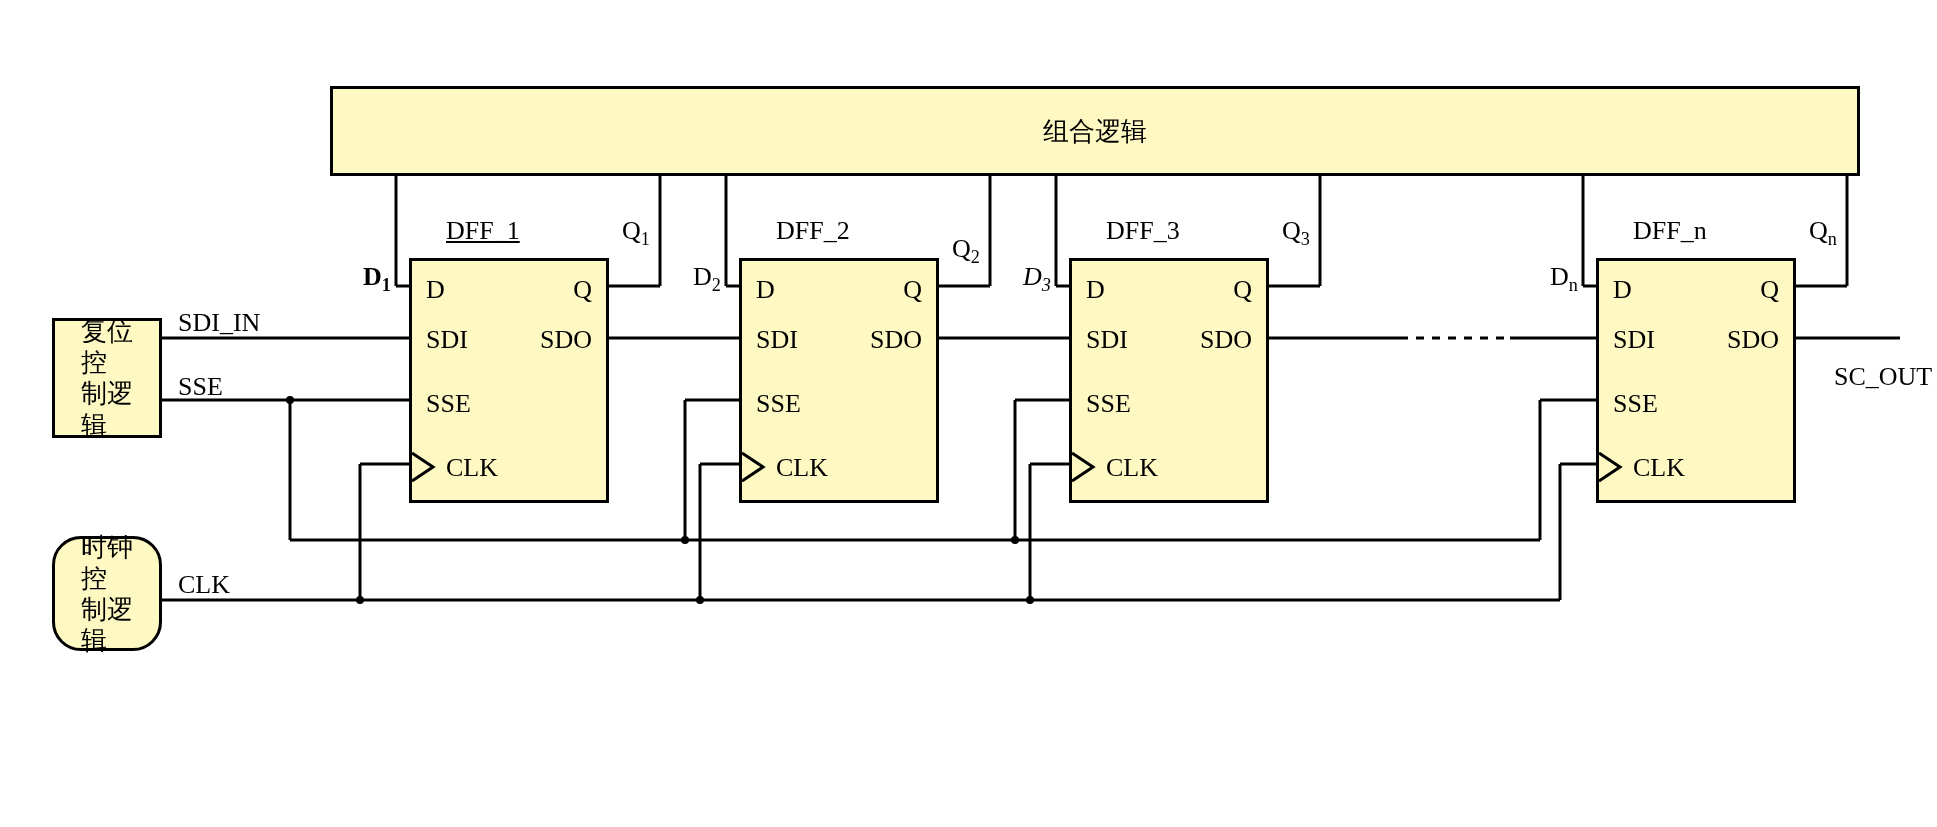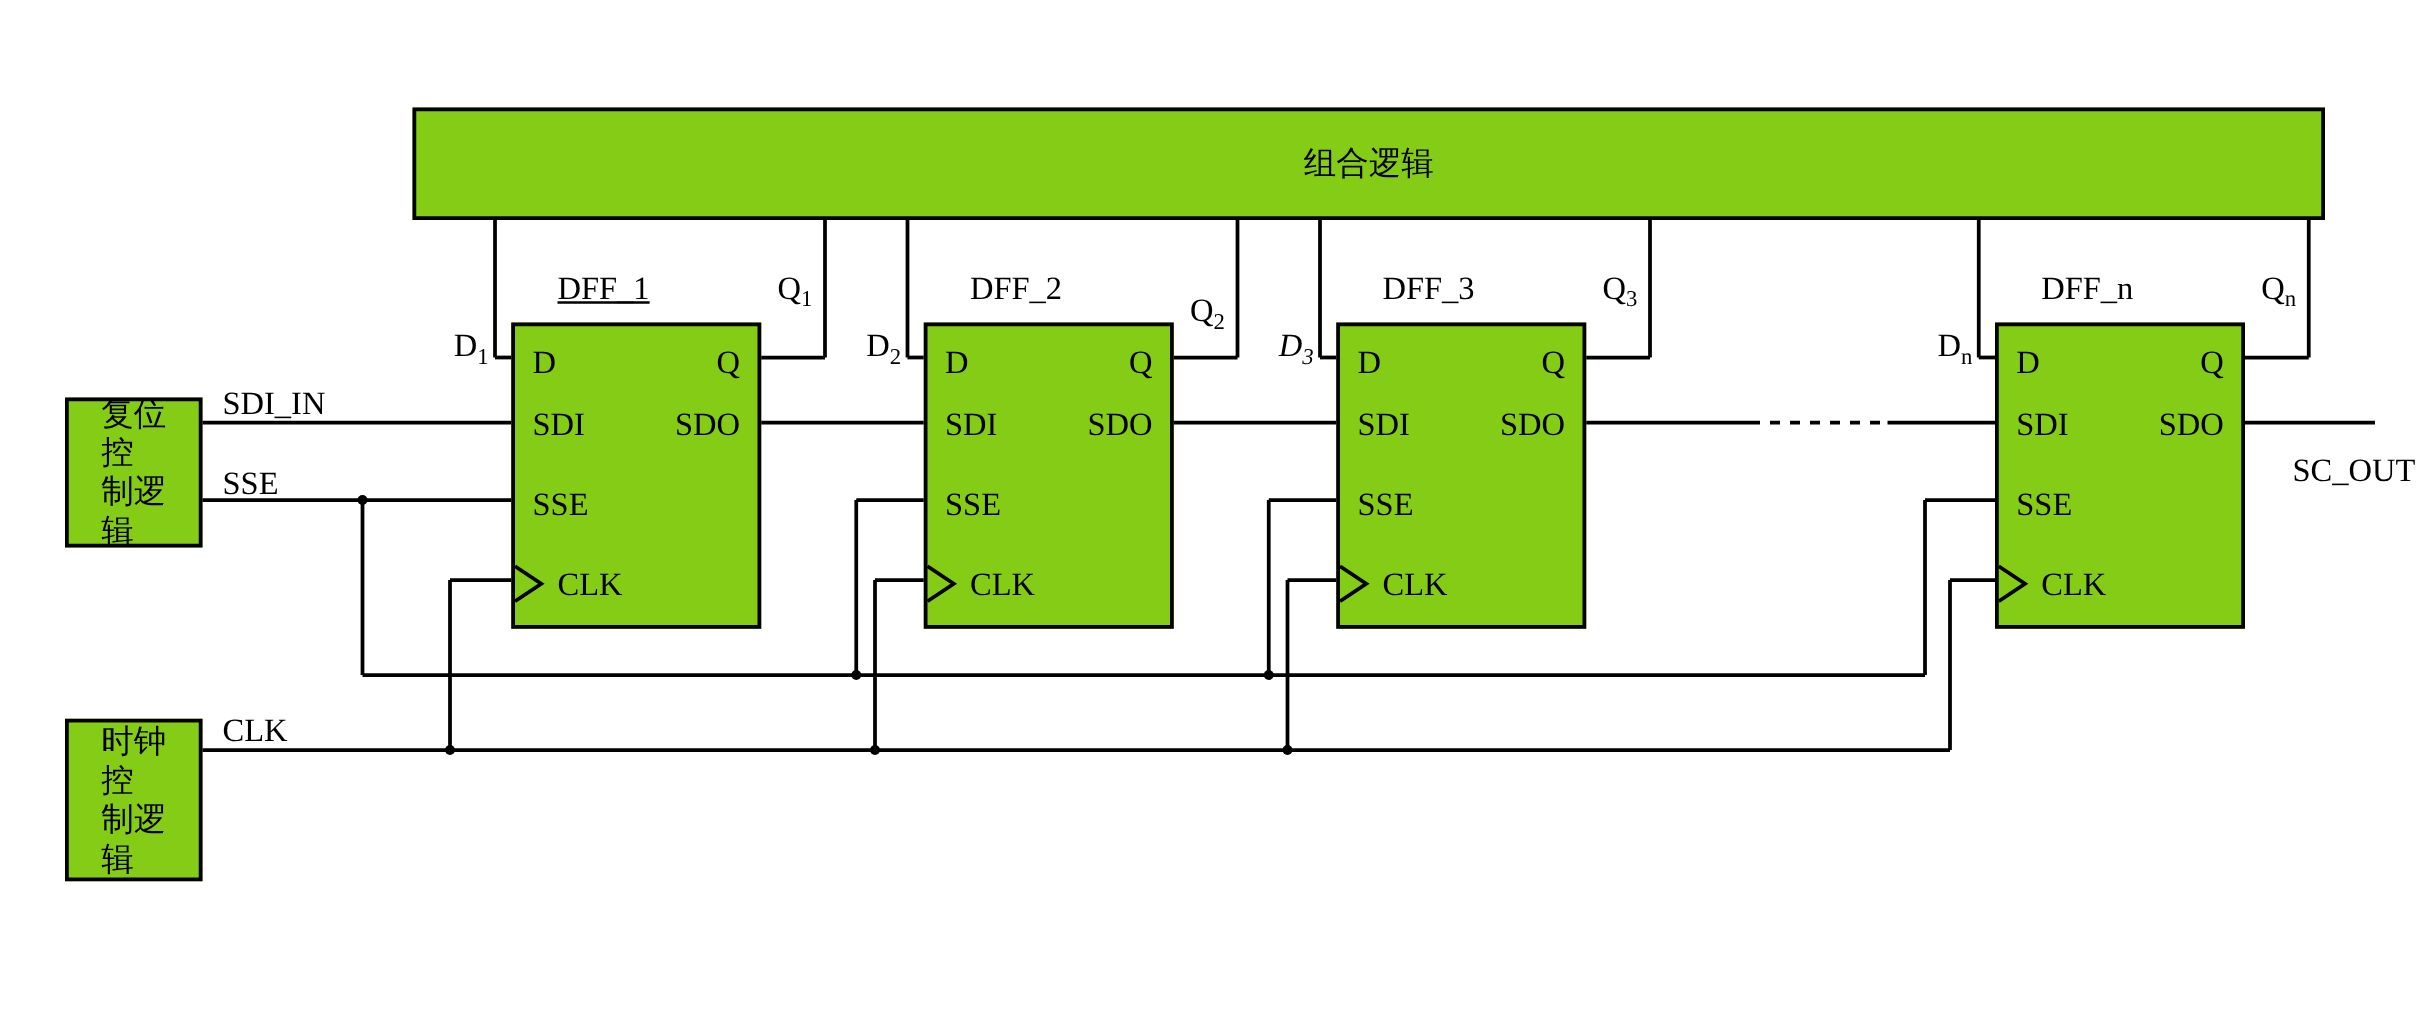--- a/index.html
+++ b/index.html
@@ -11,21 +11,21 @@
     color: #000;
   }
   .canvas {
     position: relative;
     width: 1937px;
     height: 827px;
   }
   .box {
     position: absolute;
     border: 3px solid #000;
-    background: #84cc16;
+    background: #fef9c3;
     box-sizing: border-box;
   }
   .big-box-text {
     width: 100%;
     text-align: center;
     position: absolute;
     top: 50%;
     left: 0;
     transform: translateY(-50%);
   }
@@ -57,21 +57,21 @@
     <div class="big-box-text">组合逻辑</div>
   </div>
 
   <div class="box" style="left:52px; top:318px; width:110px; height:120px;">
     <div style="position:absolute; top:50%; left:50%; transform:translate(-50%,-50%); text-align:left; line-height:1.2;">
       <div>复位控</div>
       <div>制逻辑</div>
     </div>
   </div>
 
-  <div class="box" style="left:52px; top:575px; width:110px; height:130px;">
+  <div class="box" style="left:52px; top:536px; width:110px; height:115px;border-radius:29px;">
     <div style="position:absolute; top:50%; left:50%; transform:translate(-50%,-50%); text-align:left; line-height:1.2;">
       <div>时钟控</div>
       <div>制逻辑</div>
     </div>
   </div>
 
   <div class="box" style="left:409px; top:258px; width:200px; height:245px;">
     <span class="pin" style="left:14px; top:14px;">D</span>
     <span class="pin" style="right:14px; top:14px;">Q</span>
     <span class="pin" style="left:14px; top:64px;">SDI</span>
@@ -116,21 +116,21 @@
     <span class="pin" style="left:14px; top:64px;">SDI</span>
     <span class="pin" style="right:14px; top:64px;">SDO</span>
     <span class="pin" style="left:14px; top:128px;">SSE</span>
     <span class="pin" style="left:34px; top:192px;">CLK</span>
     <svg width="40" height="40" style="left:-3px; top:186px;">
         <polyline points="3,6 24,20 3,34" fill="none" stroke="#000" stroke-width="3"></polyline>
       </svg>
   </div>
   <span class="label" style="left:1633px; top:216px;">DFF_n</span>
 
-  <span class="label" style="left:363px; top:262px;">D<sub>1</sub></span>
+  <span class="label" style="left:363px; top:262px;font-weight:bold;">D<sub>1</sub></span>
   <span class="label" style="left:622px; top:216px;">Q<sub>1</sub></span>
   <span class="label" style="left:693px; top:262px;">D<sub>2</sub></span>
   <span class="label" style="left:952px; top:234px;">Q<sub>2</sub></span>
   <span class="label" style="left:1023px; top:262px;font-style:italic;">D<sub>3</sub></span>
   <span class="label" style="left:1282px; top:216px;">Q<sub>3</sub></span>
   <span class="label" style="left:1550px; top:262px;text-align:center;">D<sub>n</sub></span>
   <span class="label" style="left:1809px; top:216px;">Q<sub>n</sub></span>
 
   <span class="label" style="left:178px; top:308px;">SDI_IN</span>
   <span class="label" style="left:178px; top:372px;">SSE</span>

